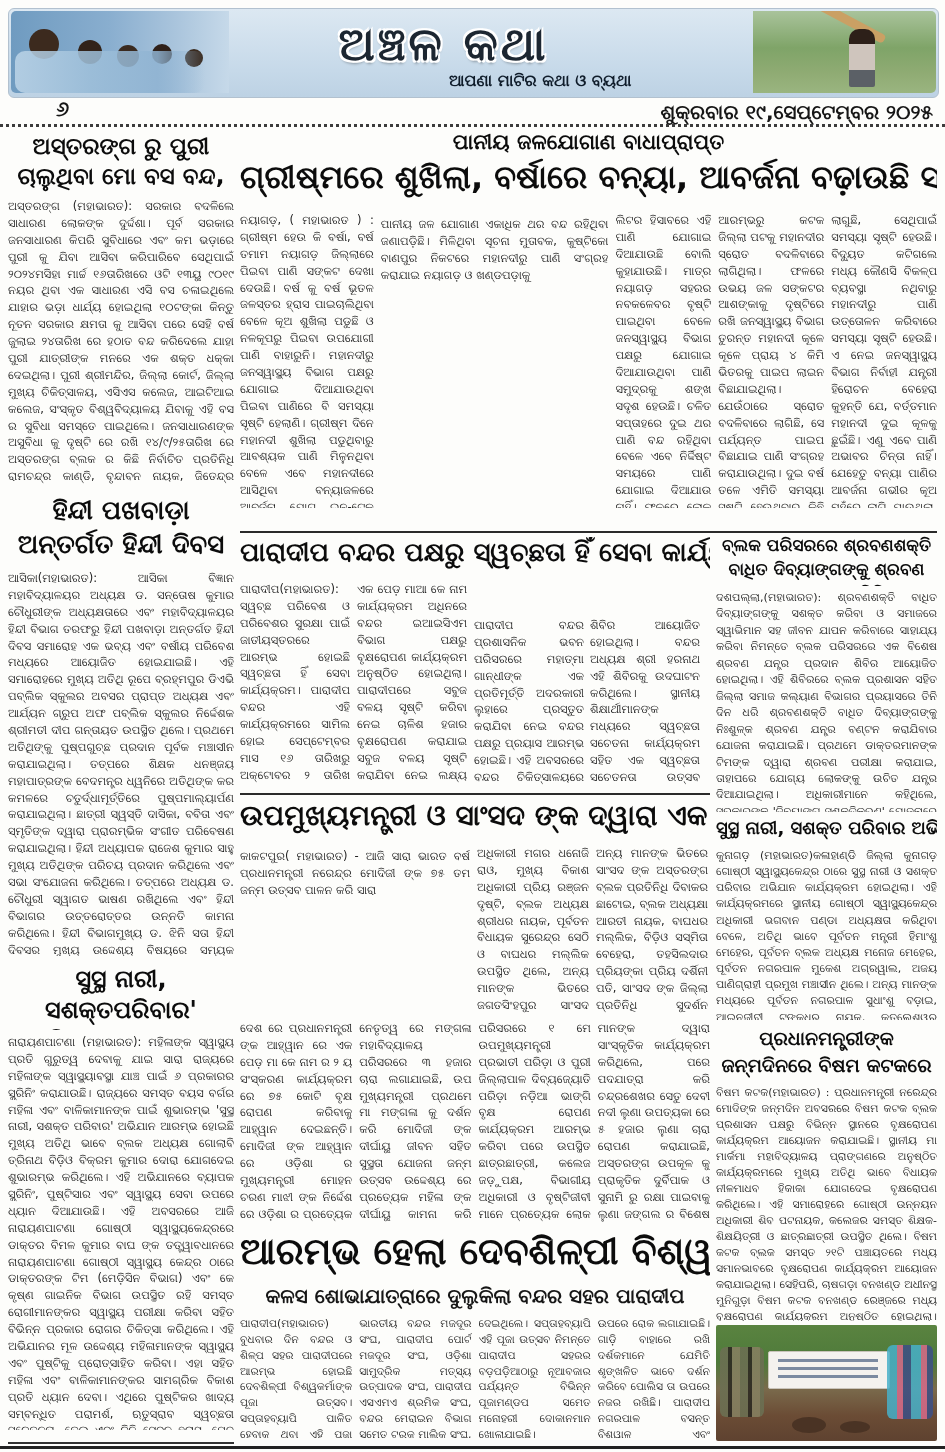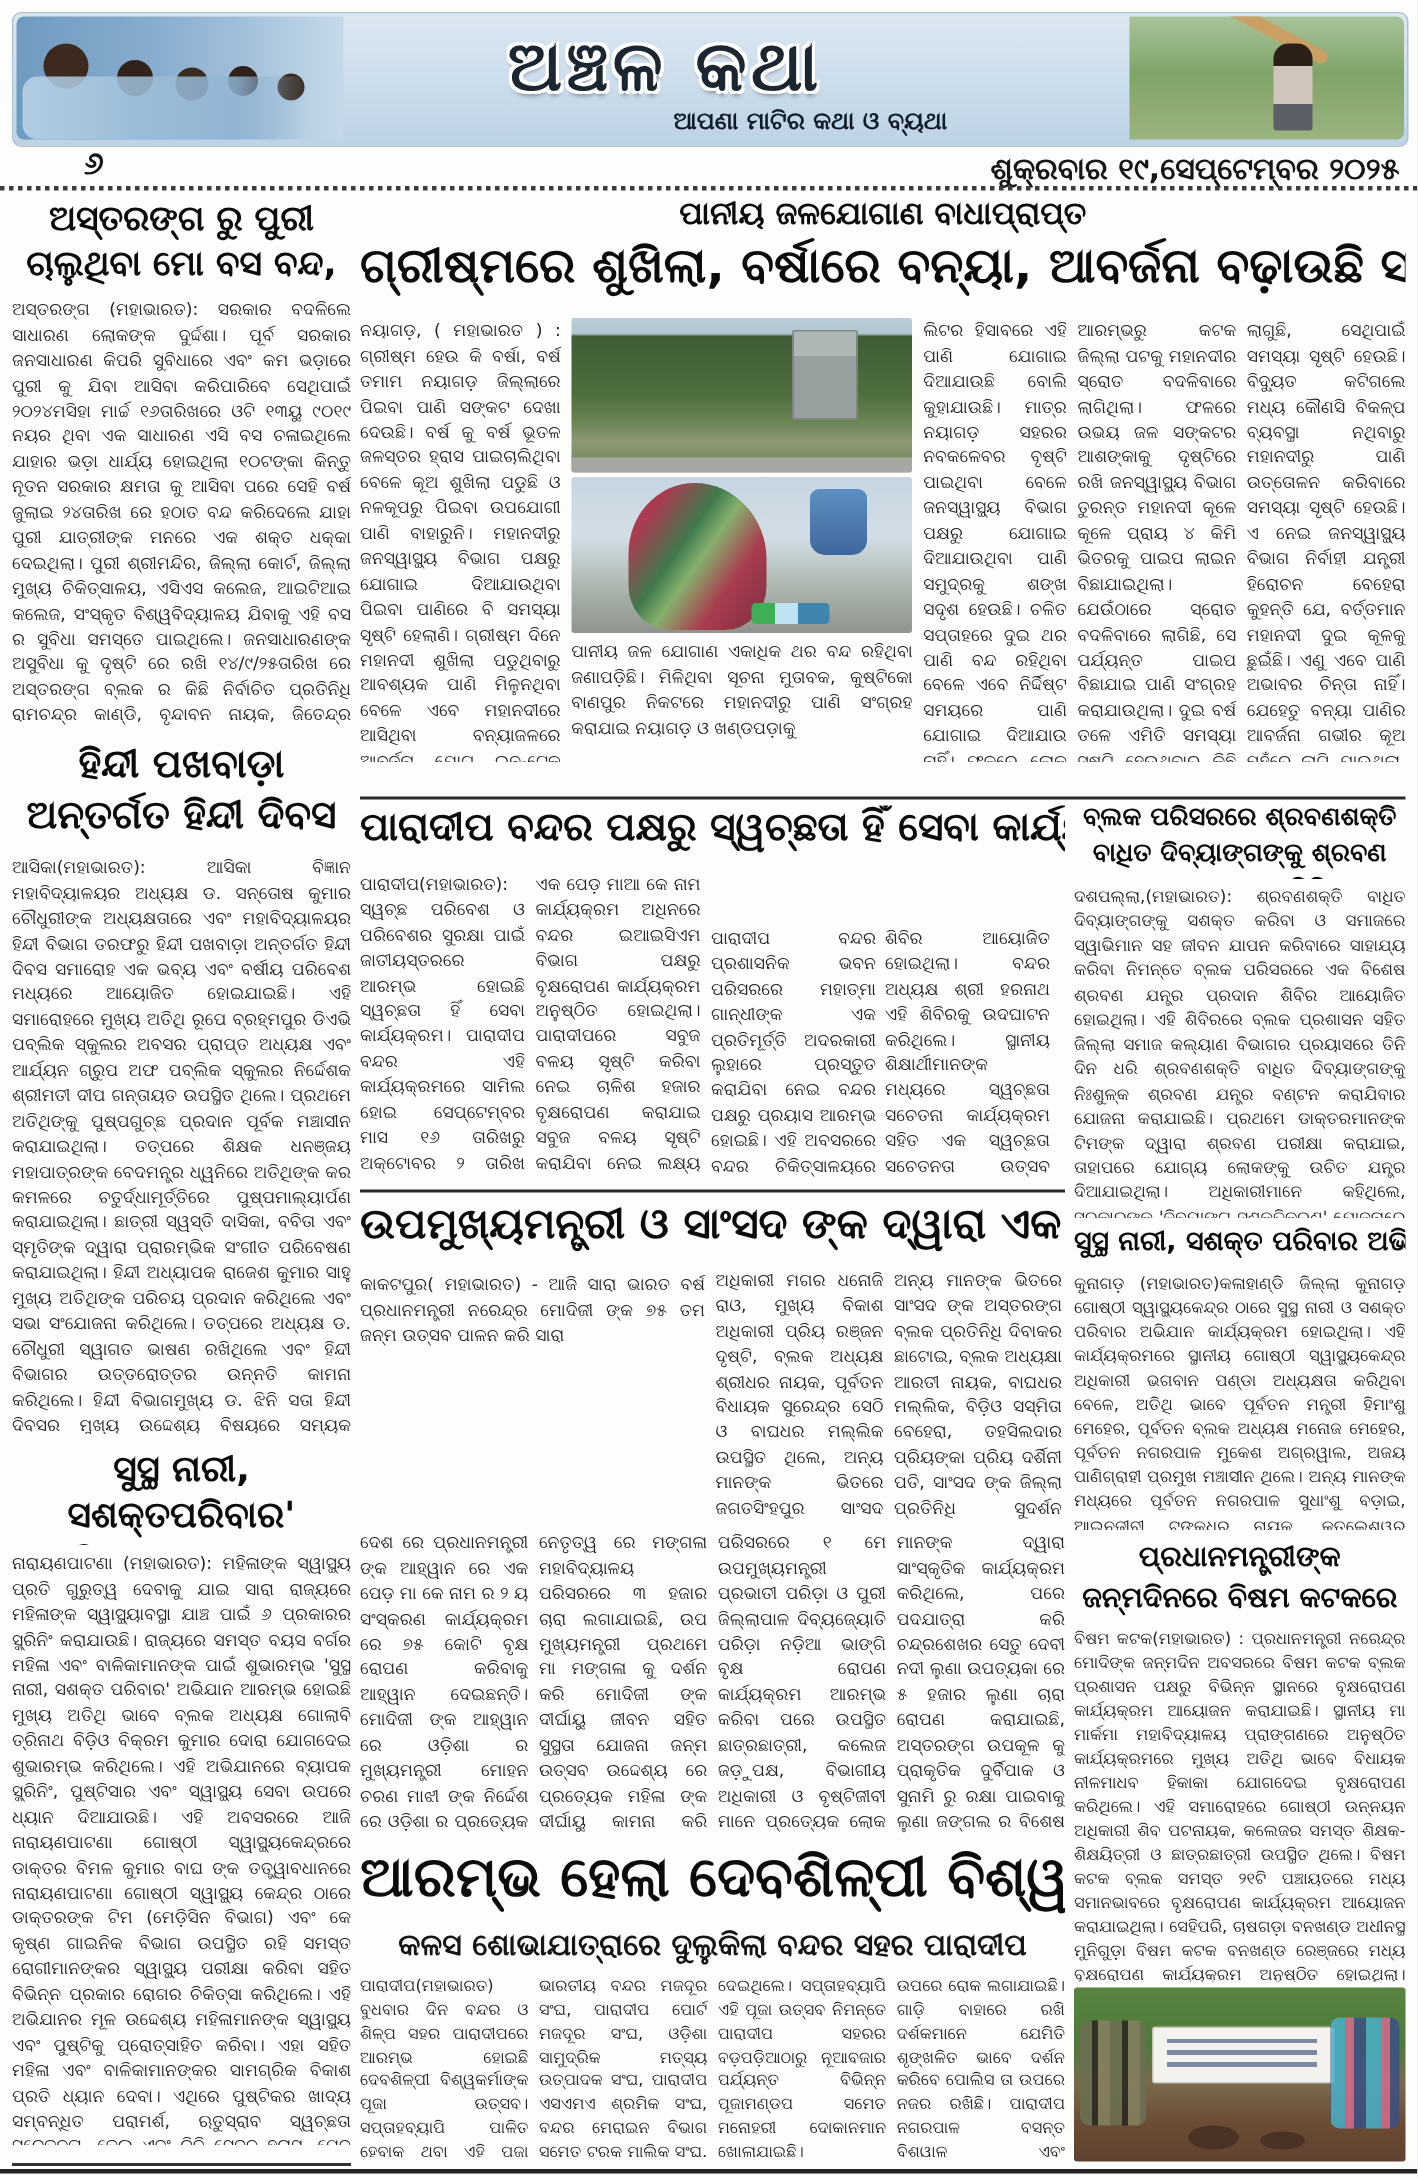--- a/index.html
+++ b/index.html
@@ -39,21 +39,21 @@
   .lb-hindi{height:386px;margin-top:4px;}
   .lh-sustha{font-size:24px;line-height:1.3;height:66px;overflow:hidden;margin-top:8px;}
   .lb-sustha{height:396px;margin-top:4px;}
 
   
   #maintop{position:absolute;left:240px;top:130px;width:697px;}
   .kicker{font-size:21px;height:26px;overflow:hidden;}
   .mainhl{font-size:32px;line-height:1.2;height:44px;margin-top:2px;white-space:nowrap;overflow:hidden;}
   .leadrow{gap:7px;margin-top:10px;height:296px;}
   .lead-c1{width:134px;}
-  .lead-mid{width:228px;display:flex;flex-direction:column;}
+  .lead-mid{width:228px;display:flex;flex-direction:row;}
   .photo-tank{height:103px;background:linear-gradient(180deg,#b9ccd8 0%,#b3c6d2 10%,#3f5c36 12%,#4f6f3e 50%,#6d8557 68%,#8d9a76 80%,#7b8964 92%,#9aa19b 100%);}
   .photo-woman{height:104px;margin-top:3px;background:linear-gradient(180deg,#c6d5e1 0%,#d2dee6 38%,#aab5ad 72%,#8e948c 100%);}
   .lead-midcols{gap:6px;flex:1;margin-top:4px;}
   .lead-c4{width:96px;}
   .lead-c5{width:106px;}
   .lead-c6{width:106px;}
 
   #divider1{position:absolute;left:240px;top:531px;width:697px;border-top:2px solid #2a2a2a;}
 
   

